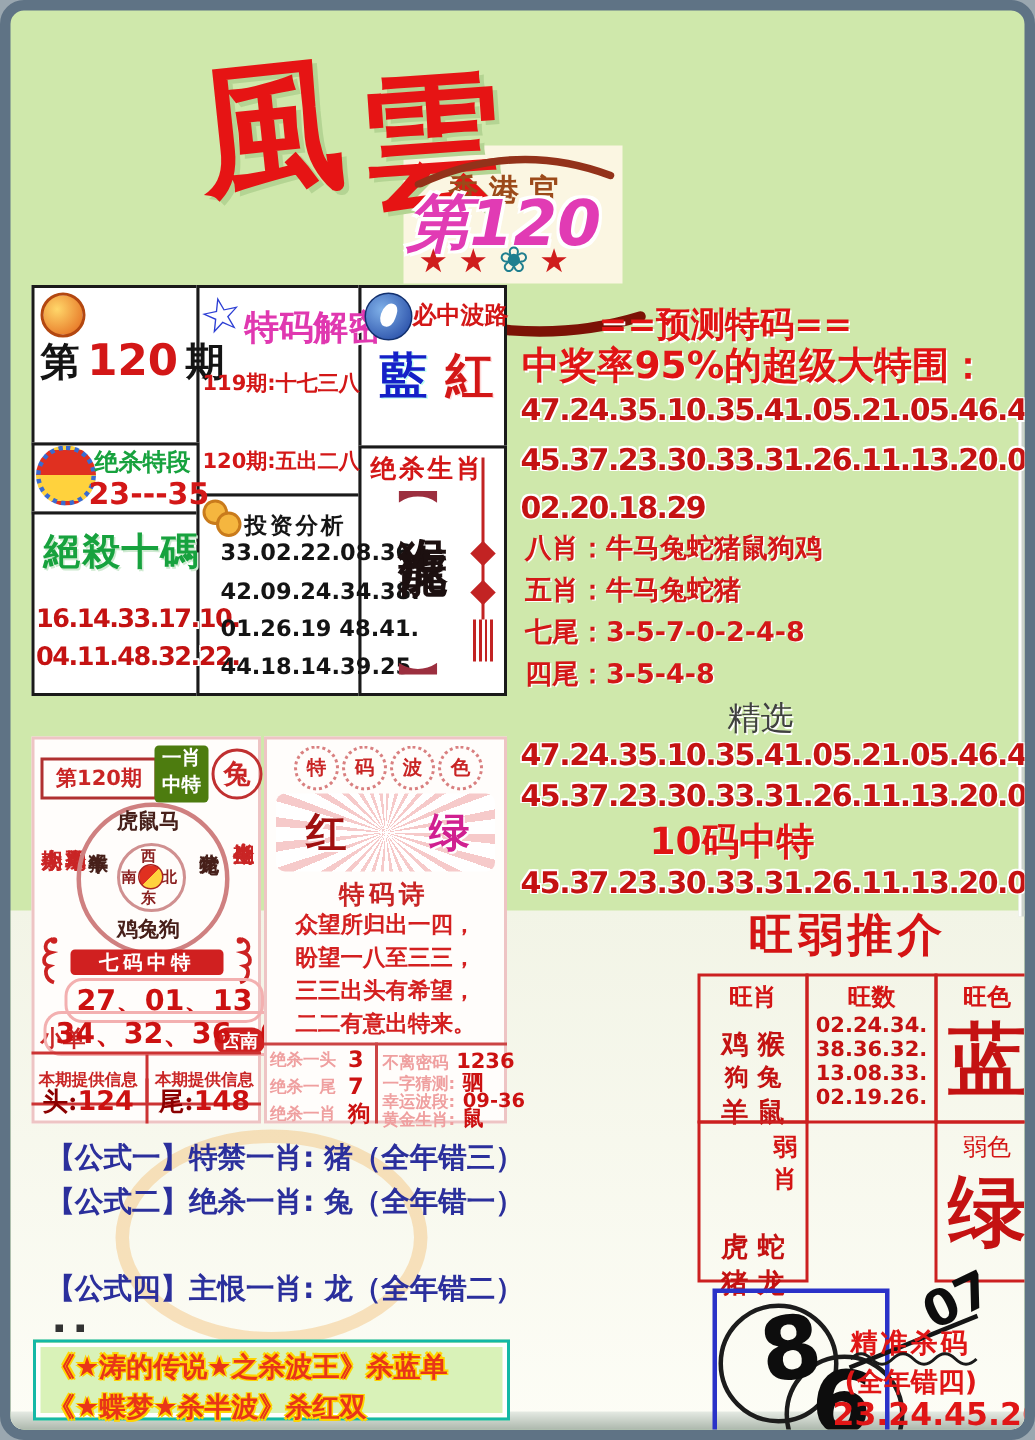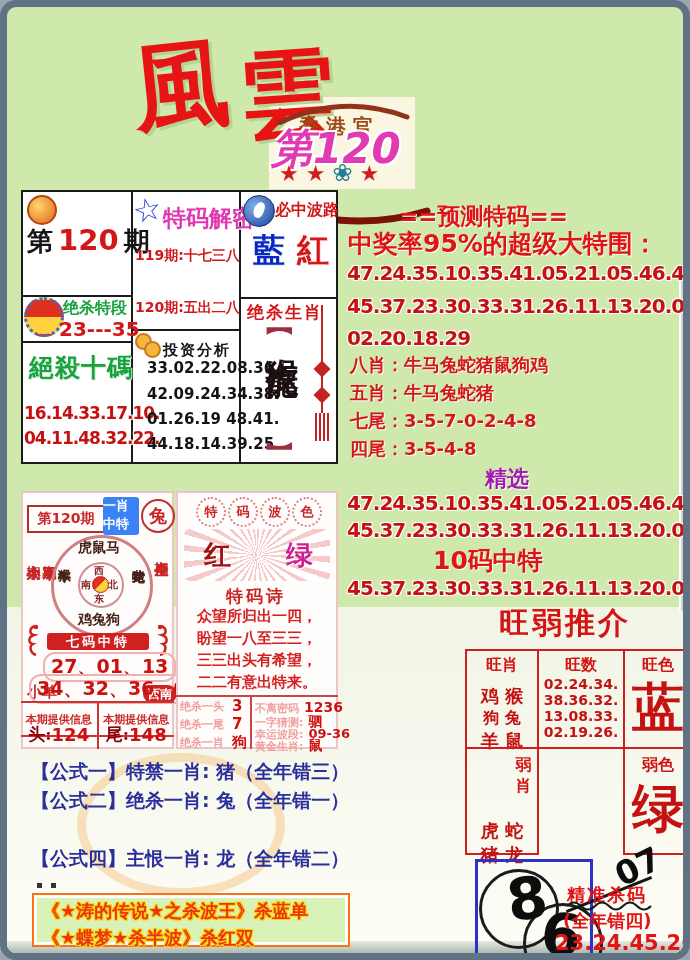--- a/index.html
+++ b/index.html
@@ -104,29 +104,29 @@
 
   <div class="abs" style="left:392px;top:194px;font-size:23px;font-weight:bold;color:#e01414;white-space:nowrap;text-shadow:1px 1px 0 #fff;">==预测特码==</div>
   <div class="abs" style="left:341px;top:220px;font-size:25px;font-weight:bold;color:#e01414;white-space:nowrap;text-shadow:1px 1px 0 #fff;">中奖率95%的超级大特围：</div>
   <div class="abs num" style="left:340px;top:254px;font-size:20px;">47.24.35.10.35.41.05.21.05.46.49</div>
   <div class="abs num" style="left:340px;top:287px;font-size:20px;">45.37.23.30.33.31.26.11.13.20.01</div>
   <div class="abs num" style="left:340px;top:319px;font-size:20px;">02.20.18.29</div>
   <div class="abs rt" style="left:343px;top:346px;font-size:18px;text-shadow:1px 1px 0 #fff;">八肖：牛马兔蛇猪鼠狗鸡</div>
   <div class="abs rt" style="left:343px;top:374px;font-size:18px;text-shadow:1px 1px 0 #fff;">五肖：牛马兔蛇猪</div>
   <div class="abs rt" style="left:343px;top:402px;font-size:18px;text-shadow:1px 1px 0 #fff;">七尾：3-5-7-0-2-4-8</div>
   <div class="abs rt" style="left:343px;top:430px;font-size:18px;text-shadow:1px 1px 0 #fff;">四尾：3-5-4-8</div>
-  <div class="abs" style="left:478px;top:457px;font-size:22px;font-weight:bold;color:#a21caf;text-shadow:1px 1px 0 #fff;">精选</div>
+  <div class="abs" style="left:478px;top:457px;font-size:22px;font-weight:normal;color:#404040;text-shadow:1px 1px 0 #fff;">精选</div>
   <div class="abs num" style="left:340px;top:484px;font-size:20px;">47.24.35.10.35.41.05.21.05.46.49</div>
   <div class="abs num" style="left:340px;top:511px;font-size:20px;">45.37.23.30.33.31.26.11.13.20.01</div>
   <div class="abs" style="left:426px;top:537px;font-size:25px;font-weight:bold;color:#e01414;text-shadow:1px 1px 0 #fff;">10码中特</div>
   <div class="abs num" style="left:340px;top:569px;font-size:20px;">45.37.23.30.33.31.26.11.13.20.01</div>
 
   <div class="card" style="left:14px;top:484px;width:153px;height:258px;"></div>
   <div class="abs ctr" style="left:20px;top:498px;width:74px;height:24px;border:2px solid #b03030;color:#c92525;font-size:14px;font-weight:bold;">第120期</div>
-  <div class="abs" style="left:96px;top:490px;width:36px;height:38px;background:#3b82f6;border-radius:3px;color:#fff;font-size:13px;font-weight:bold;line-height:18px;">
+  <div class="abs" style="left:96px;top:490px;width:36px;height:38px;background:#4d7c0f;border-radius:3px;color:#fff;font-size:13px;font-weight:bold;text-align:center;line-height:18px;">
     <div>一肖</div>
     <div>中特</div>
   </div>
   <div class="abs ctr seal" style="left:134px;top:492px;width:30px;height:30px;border:2px solid #c03030;color:#c92525;font-size:18px;font-weight:bold;">兔</div>
   <div class="abs vt" style="left:18px;top:548px;height:110px;font-size:14px;font-weight:bold;color:#c92525;">今期大小</div>
   <div class="abs vt" style="left:34px;top:548px;height:110px;font-size:14px;font-weight:bold;color:#c92525;">今期单双</div>
   <div class="abs" style="left:20px;top:676px;font-size:15px;font-weight:bold;color:#c92525;">小单</div>
   <div class="abs vt" style="left:146px;top:544px;height:126px;font-size:14px;font-weight:bold;color:#c92525;">今期生肖坐</div>
   <div class="abs ctr" style="left:136px;top:678px;width:34px;height:18px;background:#d02020;border-radius:9px;color:#fff;font-size:12px;font-weight:bold;">西南</div>
 
@@ -214,21 +214,21 @@
     <span>【公式二】</span><span>绝杀一肖: 兔（全年错一）</span>
   </div>
   <div class="abs" style="left:24px;top:839px;white-space:nowrap;font-size:19px;font-weight:bold;color:#2b2f9c;">
     <span>【公式四】</span><span>主恨一肖: 龙（全年错二）</span>
   </div>
 
   <div class="abs" style="left:30px;top:876px;width:24px;height:5px;">
     <div style="position:absolute;left:0;top:0;width:5px;height:5px;background:#333;"></div>
     <div style="position:absolute;left:14px;top:0;width:5px;height:5px;background:#333;"></div>
   </div>
-  <div class="abs" style="left:25px;top:886px;width:318px;height:54px;background:#d9f2b8;border:2px solid #f97316;box-shadow:inset 0 0 0 3px #fff;box-sizing:border-box;">
+  <div class="abs" style="left:15px;top:886px;width:318px;height:54px;background:#d9f2b8;border:2px solid #14b8a6;box-shadow:inset 0 0 0 3px #fff;box-sizing:border-box;">
     <div class="yell" style="margin:4px 0 0 8px;font-size:18px;">《★涛的传说★之杀波王》杀蓝单</div>
     <div class="yell" style="margin:3px 0 0 8px;font-size:18px;">《★蝶梦★杀半波》杀红双</div>
   </div>
 
   <div class="abs" style="left:492px;top:596px;font-size:30px;font-weight:bold;color:#d41414;letter-spacing:3px;white-space:nowrap;">旺弱推介</div>
   <div class="abs rbord" style="left:458px;top:642px;width:74px;height:100px;">
     <div class="ctr" style="margin-top:4px;color:#d41414;font-size:16px;font-weight:bold;">旺肖</div>
     <div class="ctr" style="margin-top:8px;color:#c41212;font-size:18px;font-weight:bold;">鸡 猴</div>
     <div class="ctr" style="color:#c41212;font-size:16px;font-weight:bold;">狗 兔</div>
     <div class="ctr" style="color:#c41212;font-size:18px;font-weight:bold;">羊 鼠</div>
@@ -243,21 +243,21 @@
   <div class="abs rbord" style="left:616px;top:642px;width:70px;height:100px;">
     <div class="ctr" style="margin-top:4px;color:#d41414;font-size:16px;font-weight:bold;">旺色</div>
     <div class="ctr" style="color:#c41212;font-size:52px;font-weight:bold;line-height:62px;">蓝</div>
   </div>
   <div class="abs rbord" style="left:458px;top:740px;width:74px;height:108px;">
     <div class="ctr" style="margin-top:6px;color:#d41414;font-size:16px;font-weight:bold;padding-left:43px;">弱肖</div>
     <div class="ctr" style="margin-top:22px;color:#c41212;font-size:18px;font-weight:bold;">虎 蛇</div>
     <div class="ctr" style="color:#c41212;font-size:18px;font-weight:bold;">猪 龙</div>
   </div>
   <div class="abs rbord" style="left:616px;top:740px;width:70px;height:108px;">
-    <div class="ctr" style="margin-top:6px;color:#d41414;font-size:16px;font-weight:bold;">弱色</div>
+    <div class="ctr" style="margin-top:6px;color:#d41414;font-size:16px;font-weight:normal;">弱色</div>
     <div class="ctr" style="color:#c41212;font-size:52px;font-weight:bold;line-height:64px;">绿</div>
   </div>
 
   <div class="abs" style="left:472px;top:862px;width:74px;height:74px;border:3px solid #1c1c1c;border-radius:50%;"></div>
   <div class="abs" style="left:516px;top:896px;width:74px;height:74px;border:3px solid #1c1c1c;border-radius:50%;"></div>
   <div class="abs" style="left:468px;top:852px;width:118px;height:104px;border:3px solid #2a32c8;box-sizing:border-box;"></div>
   <div class="abs" style="left:500px;top:858px;font-size:58px;font-weight:bold;color:#0d0d0d;transform:rotate(-8deg);">8</div>
   <div class="abs" style="left:534px;top:894px;font-size:58px;font-weight:bold;color:#0d0d0d;transform:rotate(6deg);">6</div>
   <div class="abs" style="left:556px;top:886px;width:92px;height:3px;background:#151515;transform:rotate(-22deg);"></div>
   <div class="abs" style="left:608px;top:840px;font-size:33px;font-weight:bold;color:#0d0d0d;transform:rotate(-26deg);">07</div>

